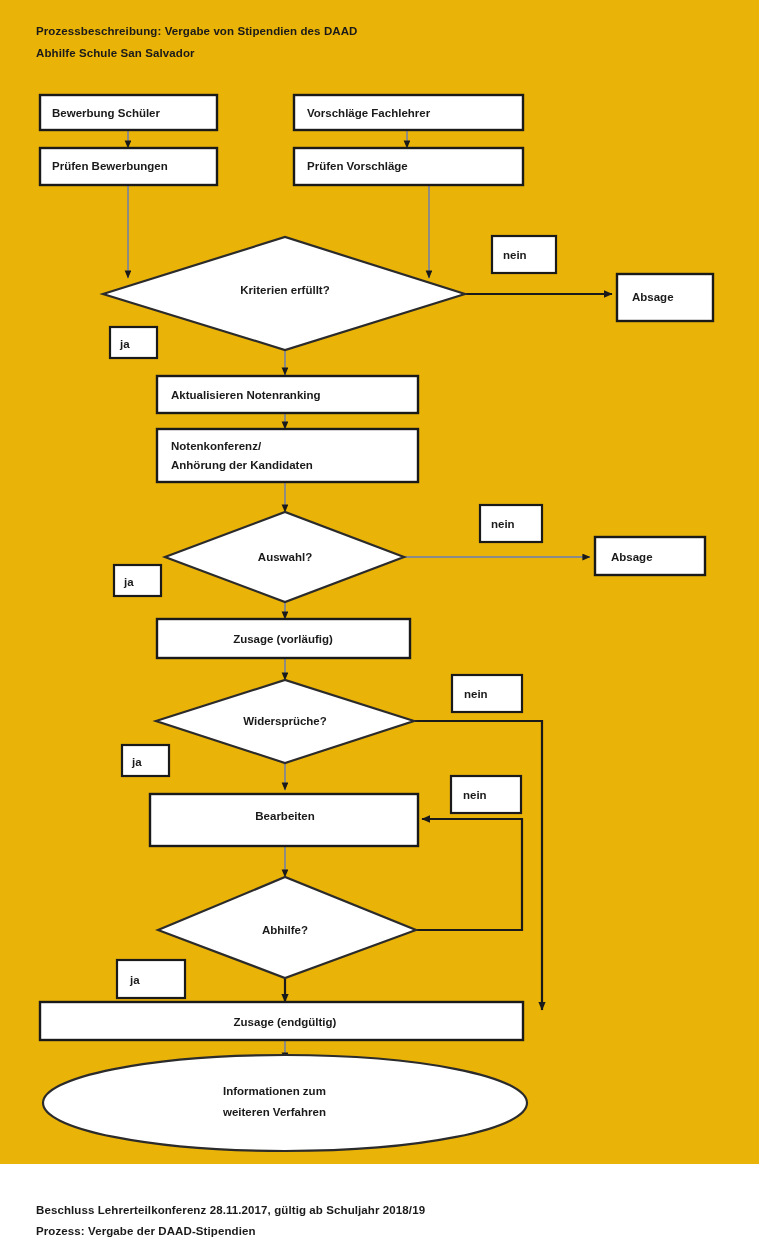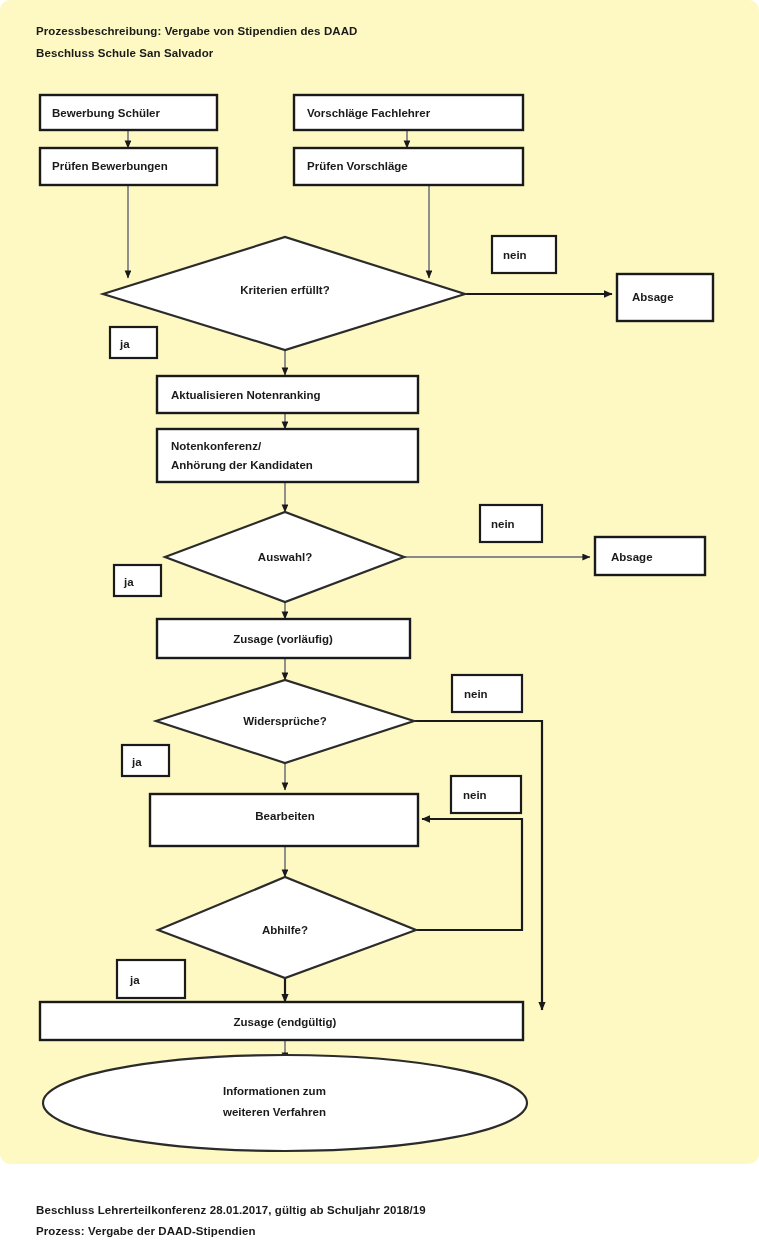--- a/index.html
+++ b/index.html
@@ -12,22 +12,21 @@
     height: 1260px;
     font-family: "Liberation Sans", sans-serif;
     color: #000000;
     position: relative;
     overflow: hidden;
   }
   #page {
     position: relative;
     width: 759px;
     height: 1164px;
-    background: #fef9c3;
-    border-radius: 10px;
+    background: #eab308;
   }
   .hdr {
     position: absolute;
     left: 36px;
     font-size: 11.5px;
     font-weight: bold;
     color: #1a1a1a;
     letter-spacing: 0.1px;
     white-space: nowrap;
   }
@@ -80,21 +79,21 @@
   }
   .txt-left { text-anchor: start; }
   .txt-mid  { text-anchor: middle; }
 </style>
 </head>
 <body>
 
 <div id="page">
 
   <div class="hdr" id="hdr-line1">Prozessbeschreibung: Vergabe von Stipendien des DAAD</div>
-  <div class="hdr" id="hdr-line2">Beschluss Schule San Salvador</div>
+  <div class="hdr" id="hdr-line2">Abhilfe Schule San Salvador</div>
 
   <svg id="flow" viewBox="0 0 759 1260">
     <defs>
       <marker id="ah" markerWidth="9" markerHeight="9" refX="7.6" refY="3.4" orient="auto" markerUnits="userSpaceOnUse">
         <path d="M0,0 L8,3.4 L0,6.8 z" fill="#1a1a1a"></path>
       </marker>
       <marker id="ahd" markerWidth="10" markerHeight="10" refX="8.4" refY="3.8" orient="auto" markerUnits="userSpaceOnUse">
         <path d="M0,0 L9,3.8 L0,7.6 z" fill="#1a1a1a"></path>
       </marker>
     </defs>
@@ -245,15 +244,15 @@
     </g>
 
     <g>
       <ellipse class="oval" cx="285" cy="1103" rx="242" ry="48"></ellipse>
       <text class="txt txt-left" x="223" y="1095">Informationen zum</text>
       <text class="txt txt-left" x="223" y="1116">weiteren Verfahren</text>
     </g>
   </svg>
 
   <div class="hdr" id="ftr-line1">Prozess: Vergabe der DAAD-Stipendien</div>
-  <div class="hdr" id="ftr-line2">Beschluss Lehrerteilkonferenz 28.01.2017, gültig ab Schuljahr 2018/19</div>
+  <div class="hdr" id="ftr-line2">Beschluss Lehrerteilkonferenz 28.11.2017, gültig ab Schuljahr 2018/19</div>
 
 </div>
 
 </body></html>

